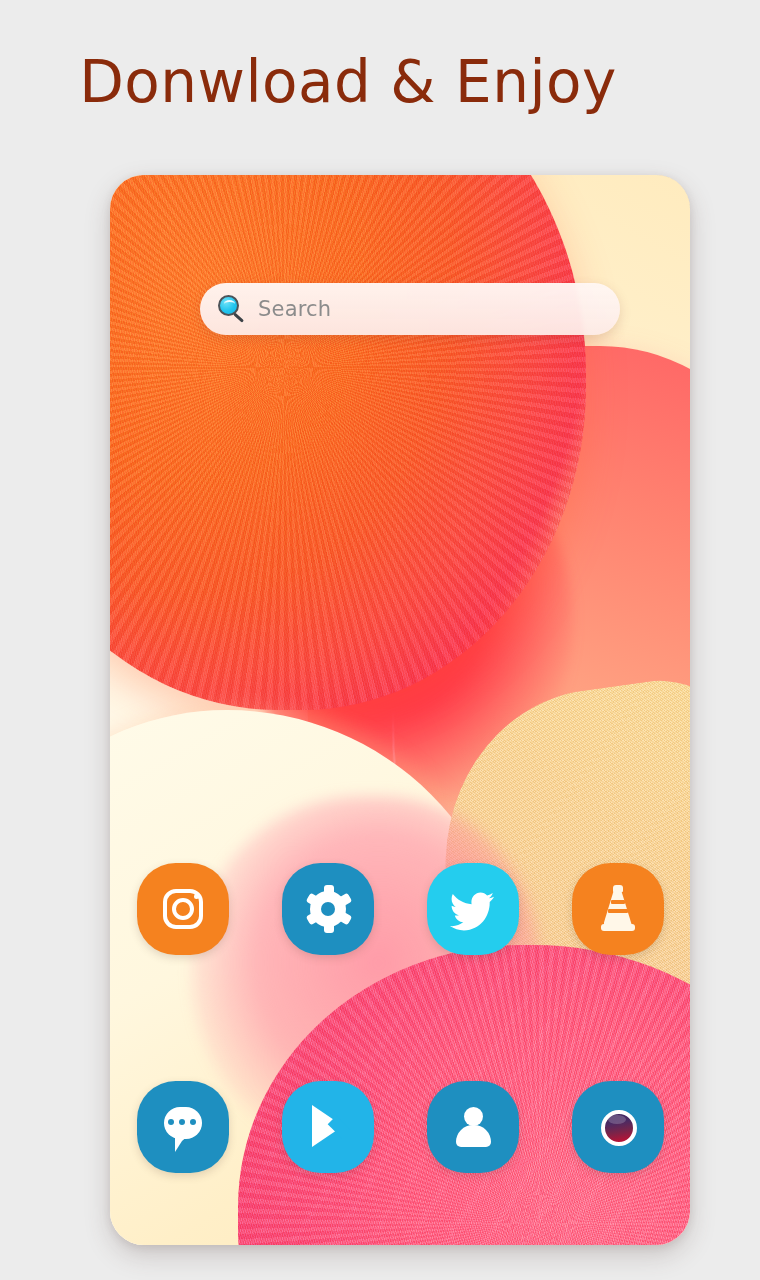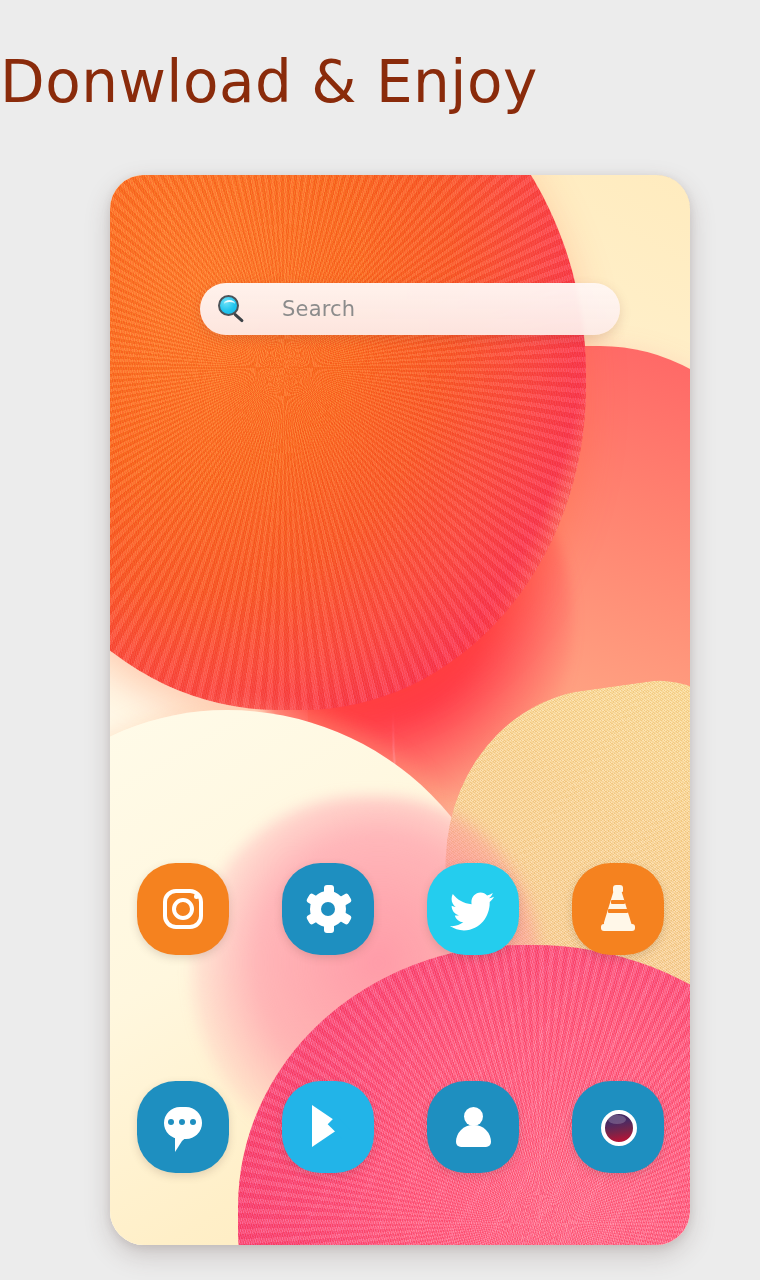--- a/index.html
+++ b/index.html
@@ -7,21 +7,22 @@
     width:760px; height:1280px;
     background:#ECECEC;
     font-family:"Liberation Sans", sans-serif;
     overflow:hidden;
   }
 
   .page{ position:relative; width:760px; height:1280px; background:#ECECEC; }
 
   
   .heading{
-    position:absolute; top:48px; left:0; width:672px;
+    position:absolute; top:48px; left:12px; width:672px;
+    text-align:center;
     font-size:58px;
     font-weight:400;
     letter-spacing:0.5px;
     color:#8A2B0B;
     font-family:"DejaVu Sans", sans-serif;
     white-space:nowrap;
   }
 
   
   .phone{
@@ -160,21 +161,20 @@
 
   
   .searchbar{
     position:absolute; left:90px; top:108px;
     width:420px; height:52px;
     border-radius:26px;
     background:linear-gradient(180deg, rgba(255,246,243,0.97) 0%, rgba(253,235,231,0.95) 100%);
     box-shadow:0 4px 12px rgba(140,70,60,0.18);
     display:flex; align-items:center; padding:16px 18px;
     backdrop-filter:blur(2px);
-    gap:24px;
   }
   .mag{ width:28px; height:28px; position:relative; flex:0 0 28px; margin-right:12px; }
   .mag-lens{
     position:absolute; left:0; top:0; width:21px; height:21px; border-radius:50%;
     background:radial-gradient(circle at 36% 30%, #6FE3F8 0%, #22C4EE 55%, #12B6E4 100%);
     border:2.6px solid #4D5358;
     box-sizing:border-box;
   }
   .mag-lens::after{
     content:""; position:absolute; left:4px; top:3px; width:11px; height:6px;

